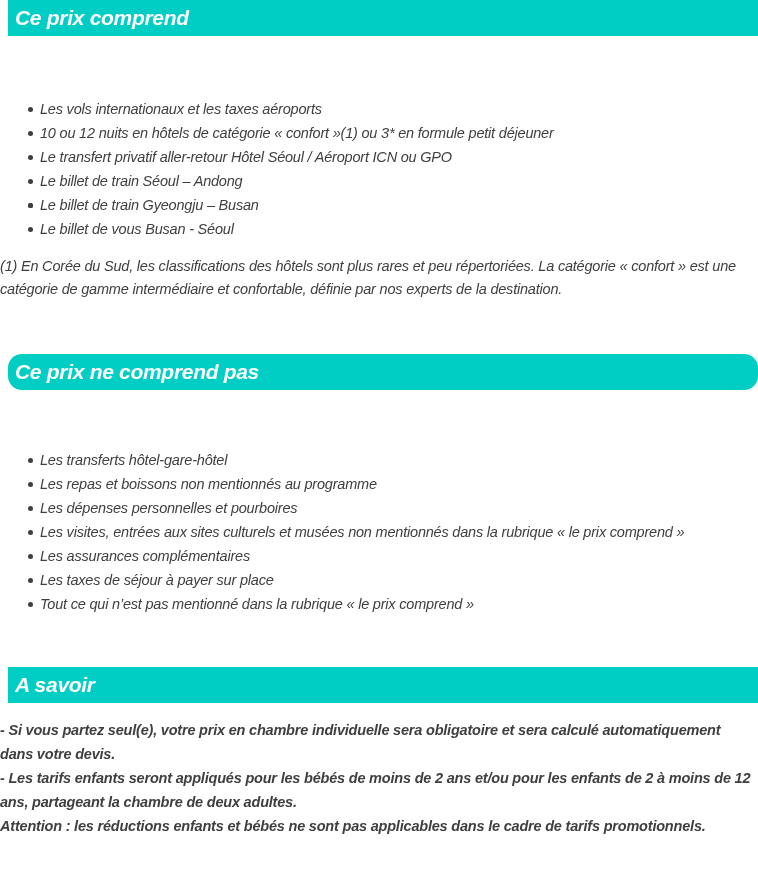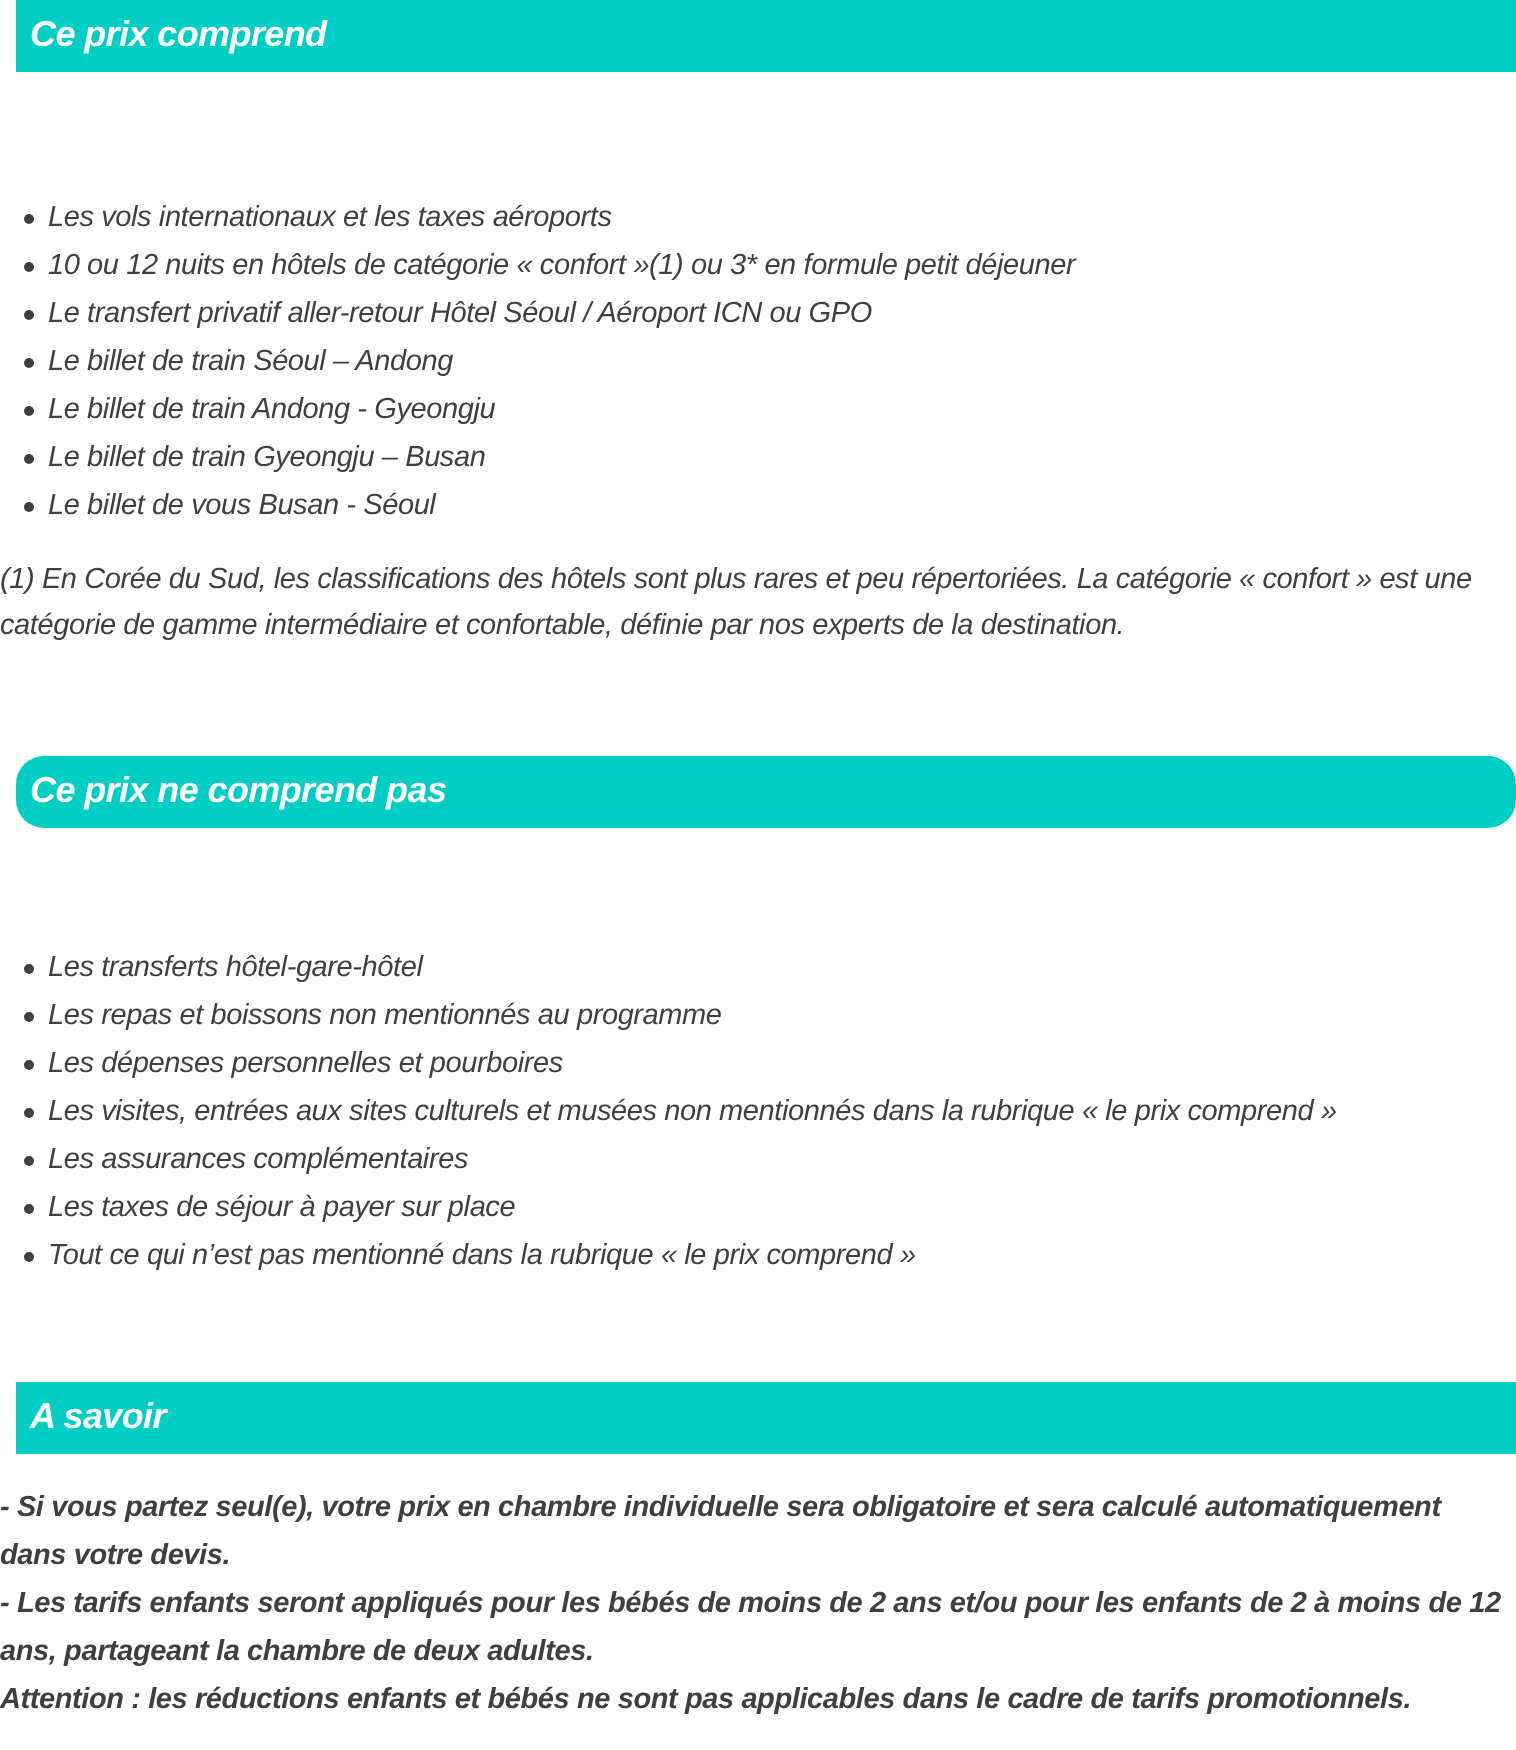--- a/index.html
+++ b/index.html
@@ -20,31 +20,31 @@
   .bar {
     height: 36px;
     margin-left: 8px;
     background: var(--accent, #00cec5);
     display: flex;
     align-items: center;
     padding-left: 7px;
   }
   .bar-title {
     color: var(--header-text, #ffffff);
-    font-size: 18px;
+    font-size: 21px;
     font-weight: bold;
     letter-spacing: -0.3px;
     line-height: 1;
     padding-bottom: 2px;
   }
 
   
   .bullets {
     list-style: none;
-    padding-left: 24px;
+    padding-left: 40px;
     font-size: 14.5px;
     letter-spacing: -0.2px;
   }
   .bullets li {
     position: relative;
     line-height: 24px;
   }
   .bullets li .dot {
     position: absolute;
     left: -12px;
@@ -86,21 +86,21 @@
 
   <section>
     <header class="bar" id="bar-includes">
       <h2 class="bar-title">Ce prix comprend</h2>
     </header>
     <ul class="bullets" id="list-includes">
       <li><span class="dot"></span><span>Les vols internationaux et les taxes aéroports</span></li>
       <li><span class="dot"></span><span>10 ou 12 nuits en hôtels de catégorie « confort »(1) ou 3* en formule petit déjeuner</span></li>
       <li><span class="dot"></span><span>Le transfert privatif aller-retour Hôtel Séoul / Aéroport ICN ou GPO</span></li>
       <li><span class="dot"></span><span>Le billet de train Séoul – Andong</span></li>
-      <li><span class="dot"></span><span>Le billet de train Andong - Gyeongju</span></li>
+      <li><span class="dot"></span></li>
       <li><span class="dot"></span><span>Le billet de train Gyeongju – Busan</span></li>
       <li><span class="dot"></span><span>Le billet de vous Busan - Séoul</span></li>
     </ul>
     <p class="footnote" id="footnote-includes">(1) En Corée du Sud, les classifications des hôtels sont plus rares et peu répertoriées. La catégorie « confort » est une catégorie de gamme intermédiaire et confortable, définie par nos experts de la destination.</p>
   </section>
 
   <section>
     <header class="bar" id="bar-excludes">
       <h2 class="bar-title">Ce prix ne comprend pas</h2>
     </header>

